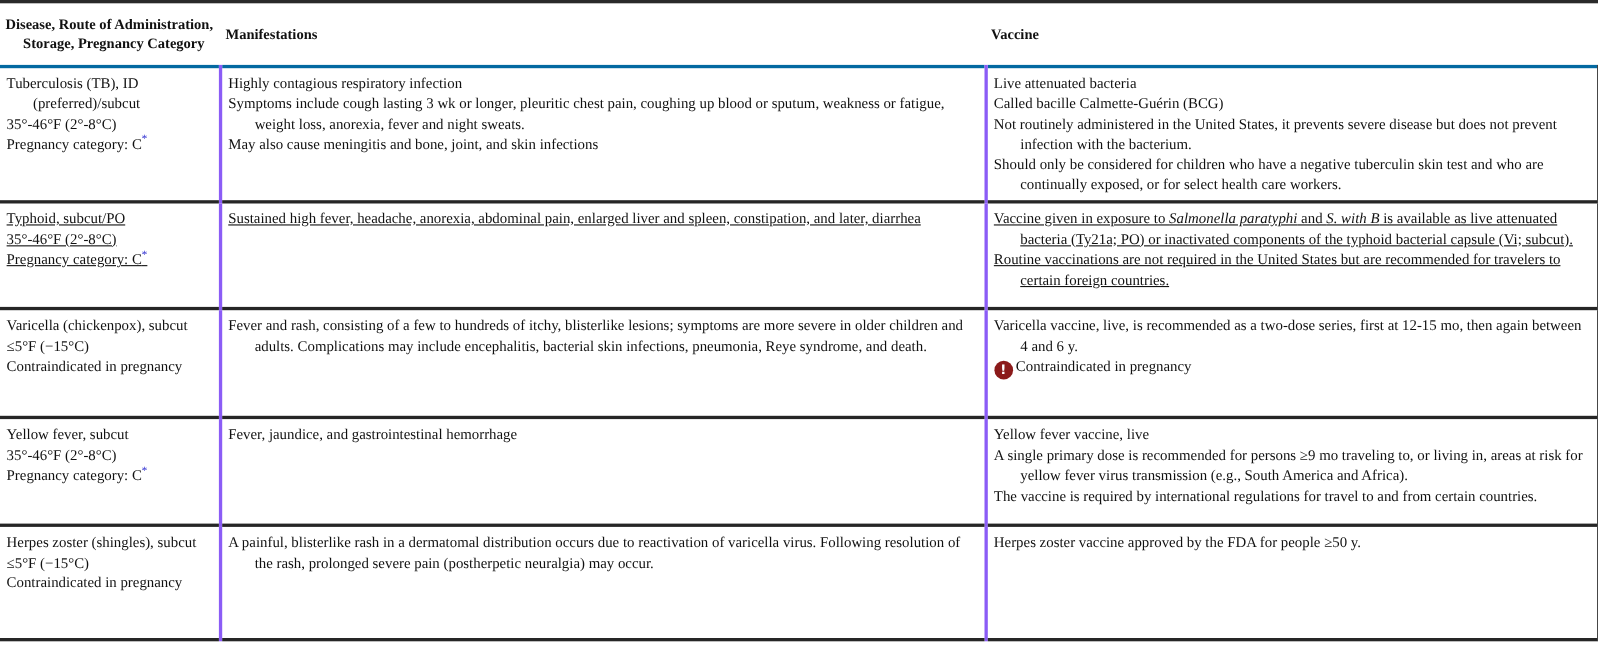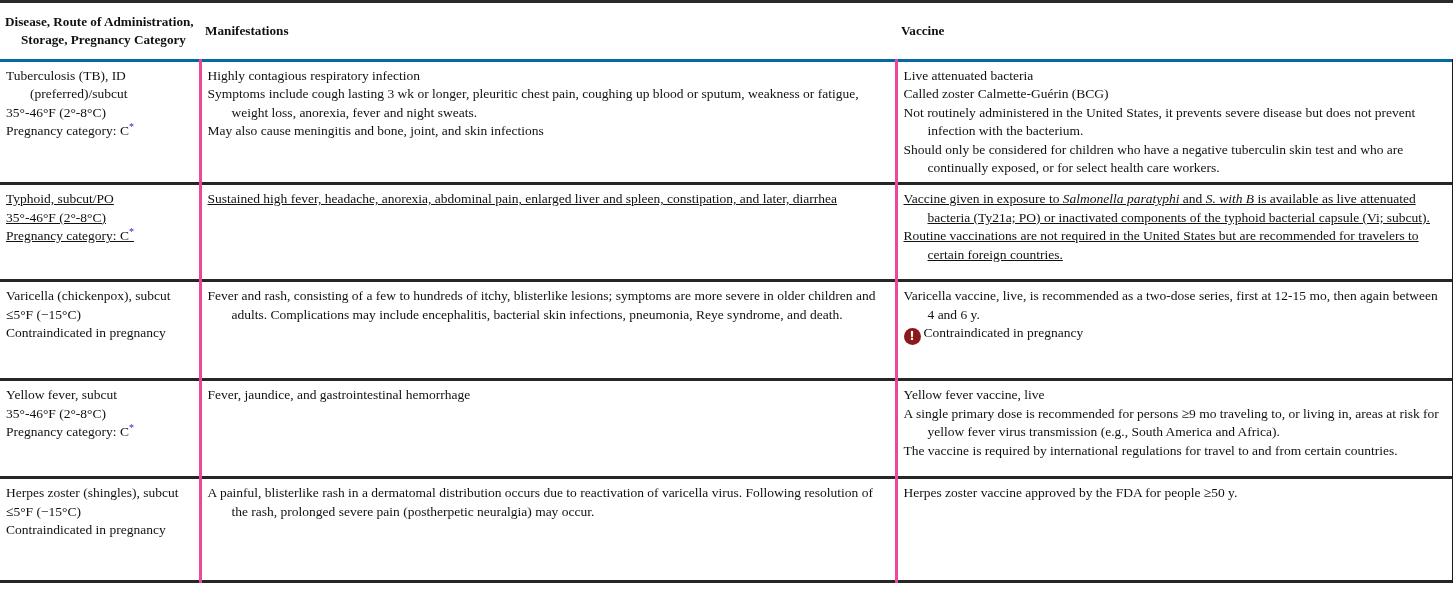--- a/index.html
+++ b/index.html
@@ -2,21 +2,21 @@
 <html><head>
 <meta charset="utf-8">
 <style>
   html, body { margin:0; padding:0; background:#ffffff; }
   body { width:1453px; height:602px; overflow:hidden; font-family:"Liberation Serif", "DejaVu Serif", serif; color:#111; }
   .frame { position:absolute; left:0; top:0; width:1453px; height:602px; box-sizing:border-box; border-top:3px solid #2a2a2a; }
   table { border-collapse:collapse; width:1453px; table-layout:fixed; }
   col.c1 { width:200px; } col.c2 { width:696px; } col.c3 { width:557px; }
   th { font-weight:bold; text-align:left; vertical-align:middle; font-size:13.2px; line-height:17.6px; padding:4px 3px 4px 5px; height:57px; box-sizing:border-box; }
   thead tr { border-bottom:3px solid #0369a1; }
-  td { vertical-align:top; font-size:13.5px; line-height:18.6px; padding:5px 6px 4px 6px; border-left:3px solid #ec4899; }
+  td { vertical-align:top; font-size:13.5px; line-height:18.6px; padding:5px 6px 4px 6px; border-left:3px solid #8b5cf6; }
   td:first-child { border-left:none; }
   tbody tr { border-bottom:3px solid #262626; }
   tbody tr:last-child { border-bottom:3px solid #262626; }
   td:last-child { border-right:3px solid #1a1a1a; }
   .line { display:block; padding-left:24px; text-indent:-24px; }
   .hline { display:block; padding-left:16px; text-indent:-16px; }
   .ast { color:#1a1acc; font-size:10px; vertical-align:super; line-height:0; }
   .warn { display:inline-block; width:17px; height:17px; border-radius:50%; background:#8b1a1a; color:#fff; font-family:"DejaVu Sans", sans-serif; font-weight:bold; font-size:12px; line-height:17px; text-align:center; text-indent:0; vertical-align:-3px; margin-right:3px; }
   i { font-style:italic; }
   .r1 td { height:114px; box-sizing:border-box; }
@@ -52,21 +52,21 @@
         <span class="line">35°-46°F (2°-8°C)</span>
         <span class="line"><span>Pregnancy category: C</span><span class="ast">*</span></span>
       </td>
       <td>
         <span class="line">Highly contagious respiratory infection</span>
         <span class="line">Symptoms include cough lasting 3 wk or longer, pleuritic chest pain, coughing up blood or sputum, weakness or fatigue, weight loss, anorexia, fever and night sweats.</span>
         <span class="line">May also cause meningitis and bone, joint, and skin infections</span>
       </td>
       <td>
         <span class="line">Live attenuated bacteria</span>
-        <span class="line">Called zoster Calmette-Guérin (BCG)</span>
+        <span class="line">Called bacille Calmette-Guérin (BCG)</span>
         <span class="line">Not routinely administered in the United States, it prevents severe disease but does not prevent infection with the bacterium.</span>
         <span class="line">Should only be considered for children who have a negative tuberculin skin test and who are continually exposed, or for select health care workers.</span>
       </td>
     </tr>
 
     <tr class="r2">
       <td>
         <span class="line">Typhoid, subcut/PO</span>
         <span class="line">35°-46°F (2°-8°C)</span>
         <span class="line"><span>Pregnancy category: C</span><span class="ast">*</span></span>

